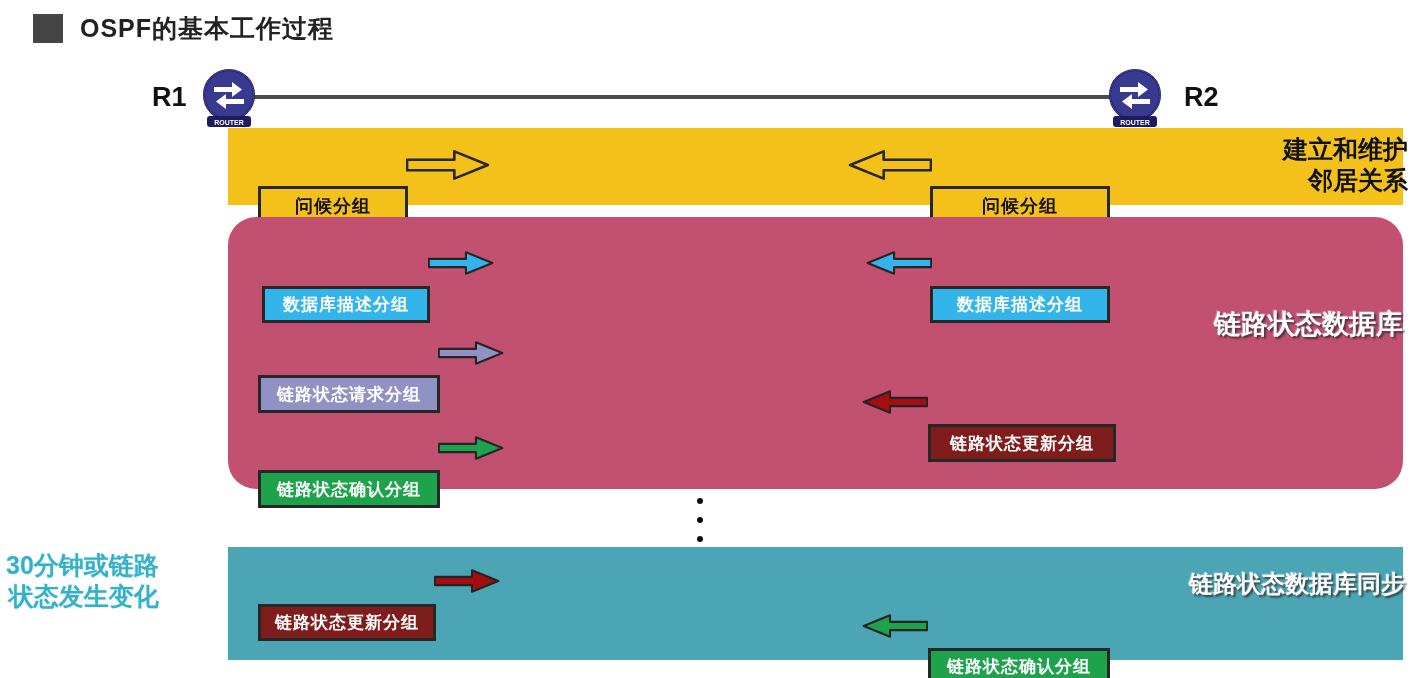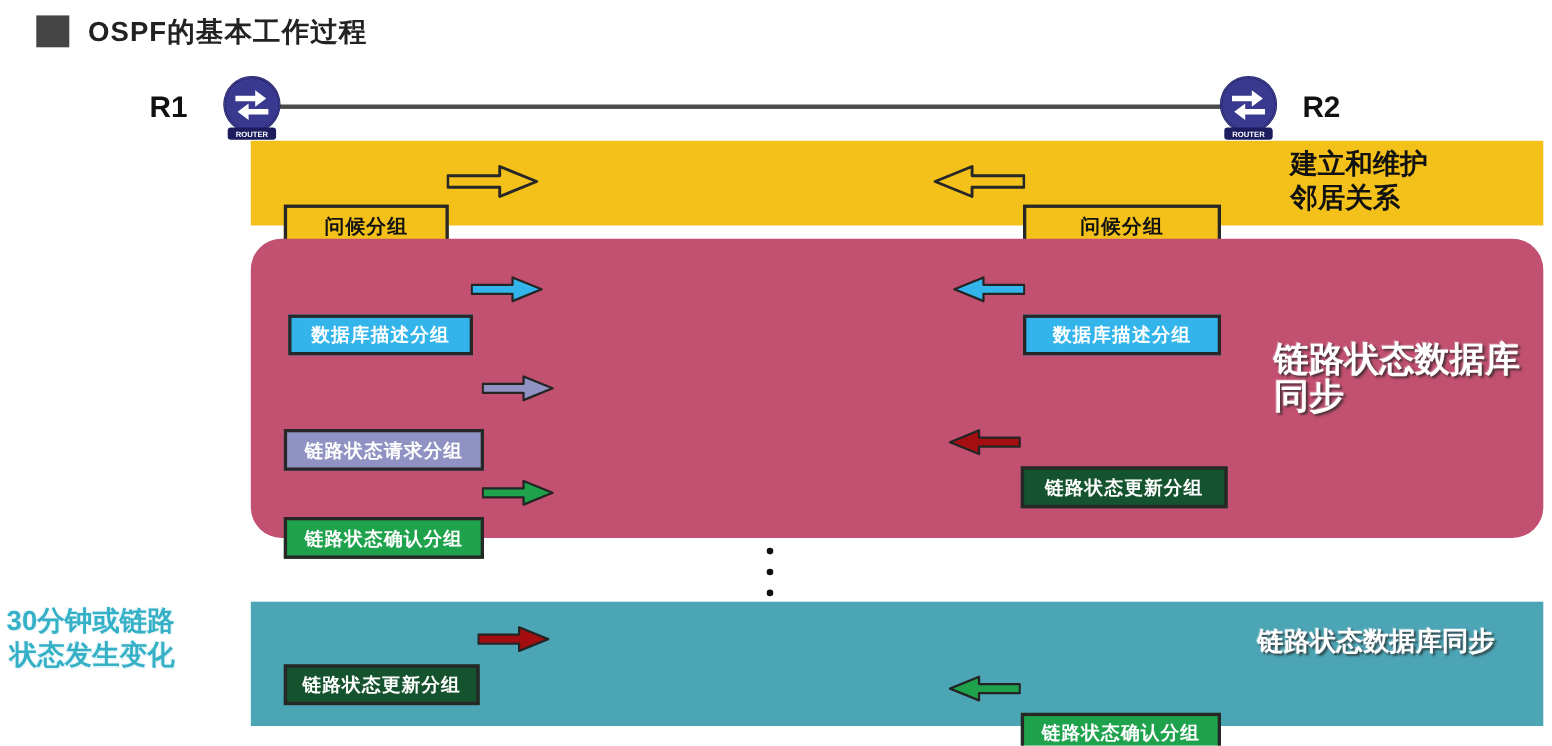--- a/index.html
+++ b/index.html
@@ -6,40 +6,40 @@
   body{font-family:"Liberation Sans","DejaVu Sans",sans-serif;}
   .stage{position:relative;width:1411px;height:678px;background:#ffffff;overflow:hidden;}
 
   
   .title-square{position:absolute;left:33px;top:14px;width:30px;height:29px;background:#454545;}
   .page-title{position:absolute;left:80px;top:12px;margin:0;font-size:25px;font-weight:bold;color:#222;letter-spacing:1px;}
 
   
   .link-line{position:absolute;left:232px;top:95px;width:900px;height:4px;background:#4a4a4a;z-index:1;}
   .router-label{position:absolute;top:82px;font-size:27px;font-weight:bold;color:#111;z-index:3;}
-  .router-label.r1{left:136px;}
+  .router-label.r1{left:152px;}
   .router-label.r2{left:1184px;}
   .router-icon{position:absolute;top:68px;width:58px;height:62px;z-index:2;}
   .router-icon.r1{left:200px;}
   .router-icon.r2{left:1106px;}
 
   
   .band{position:absolute;left:228px;width:1175px;}
   .band-hello{top:128px;height:77px;background:#F3C11A;}
   .band-sync{top:217px;height:272px;background:#C25070;border-radius:28px;}
   .band-update{top:547px;height:113px;background:#4CA5B5;}
 
   
   .pkt{position:absolute;display:flex;align-items:center;justify-content:center;
        border:3px solid #272727;box-sizing:border-box;font-weight:bold;font-size:17px;
        letter-spacing:1px;white-space:nowrap;margin-top:41px;}
   .pkt.on-yellow{background:#F3C11A;color:#111;font-size:18px;}
   .pkt.blue{background:#33B5EC;color:#fff;}
   .pkt.purple{background:#8F92C2;color:#fff;}
-  .pkt.red{background:#14532d;color:#fff;}
+  .pkt.red{background:#7f1d1d;color:#fff;}
   .pkt.green{background:#1EA24C;color:#fff;}
 
   .arr{position:absolute;}
   .arr svg{display:block;}
   .c-hello{color:#F3C11A;}
   .c-blue{color:#33B5EC;}
   .c-purple{color:#8F92C2;}
   .c-red{color:#A40E10;}
   .c-green{color:#1EA24C;}
 
@@ -47,39 +47,39 @@
   .hello-lbox{left:30px;top:17px;width:150px;height:40px;}
   .hello-larrow{left:178px;top:20px;}
   .hello-rarrow{left:620px;top:20px;}
   .hello-rbox{left:702px;top:17px;width:180px;height:40px;}
 
   
   .dbd-lbox{left:34px;top:28px;width:168px;height:37px;}
   .dbd-larrow{left:200px;top:31px;}
   .dbd-rarrow{left:638px;top:31px;}
   .dbd-rbox{left:702px;top:28px;width:180px;height:37px;}
-  .lsr-box{left:30px;top:132px;width:182px;height:38px;}
+  .lsr-box{left:30px;top:117px;width:182px;height:38px;}
   .lsr-arrow{left:210px;top:121px;}
   .lsu-rarrow{left:634px;top:170px;}
   .lsu-rbox{left:700px;top:166px;width:188px;height:38px;}
   .lsack-box{left:30px;top:212px;width:182px;height:38px;}
   .lsack-arrow{left:210px;top:216px;}
 
   
   .lsu2-box{left:30px;top:16px;width:178px;height:37px;}
   .lsu2-arrow{left:206px;top:19px;}
   .lsack2-arrow{left:634px;top:64px;}
   .lsack2-box{left:700px;top:60px;width:182px;height:37px;}
 
   
-  .caption{position:absolute;text-align:left;font-weight:bold;}
+  .caption{position:absolute;text-align:right;font-weight:bold;}
   .caption span{display:block;}
   .cap-hello{left:945px;top:6px;width:235px;font-size:25px;line-height:31px;color:#111;}
-  .cap-sync{left:930px;top:92px;width:245px;font-size:32px;line-height:34px;color:#fff;
-            text-shadow:2px 2px 2px rgba(40,40,40,.75),-1px -1px 0 rgba(255,255,255,.25);}
+  .cap-sync{left:930px;top:92px;width:245px;font-size:27px;line-height:34px;color:#fff;
+            text-shadow:2px 2px 2px rgba(40,40,40,.75),-1px -1px 0 rgba(255,255,255,.25);font-family:Liberation Mono, monospace;}
   .cap-update{left:915px;top:20px;width:262px;font-size:24px;line-height:33px;color:#fff;
             text-shadow:2px 2px 2px rgba(40,40,40,.75),-1px -1px 0 rgba(255,255,255,.25);}
 
   
   .side-note{position:absolute;left:6px;top:550px;font-size:25px;line-height:31px;font-weight:bold;
              color:#35b0c6;text-shadow:1px 1px 0 #e9f7fa,-1px -1px 0 #e9f7fa;}
   .side-note span{display:block;text-align:right;}
 
   
   .dots{position:absolute;left:697px;top:498px;display:flex;flex-direction:column;gap:13px;}
@@ -166,21 +166,20 @@
 
     <div class="pkt green lsack-box">链路状态确认分组</div>
     <span class="arr lsack-arrow">
       <svg width="66" height="30" viewBox="0 0 80 32">
           <polygon points="1,11 46,11 46,3 78,16 46,29 46,21 1,21" class="c-green" fill="currentColor" stroke="#242424" stroke-width="2.5" stroke-linejoin="round"></polygon>
         </svg>
     </span>
 
     <div class="caption cap-sync">
       <span>链路状态数据库</span>
-      <span>同步</span>
     </div>
   </div>
 
   <div class="dots">
       <i></i>
       <i></i>
       <i></i>
     </div>
 
   <div class="side-note">

